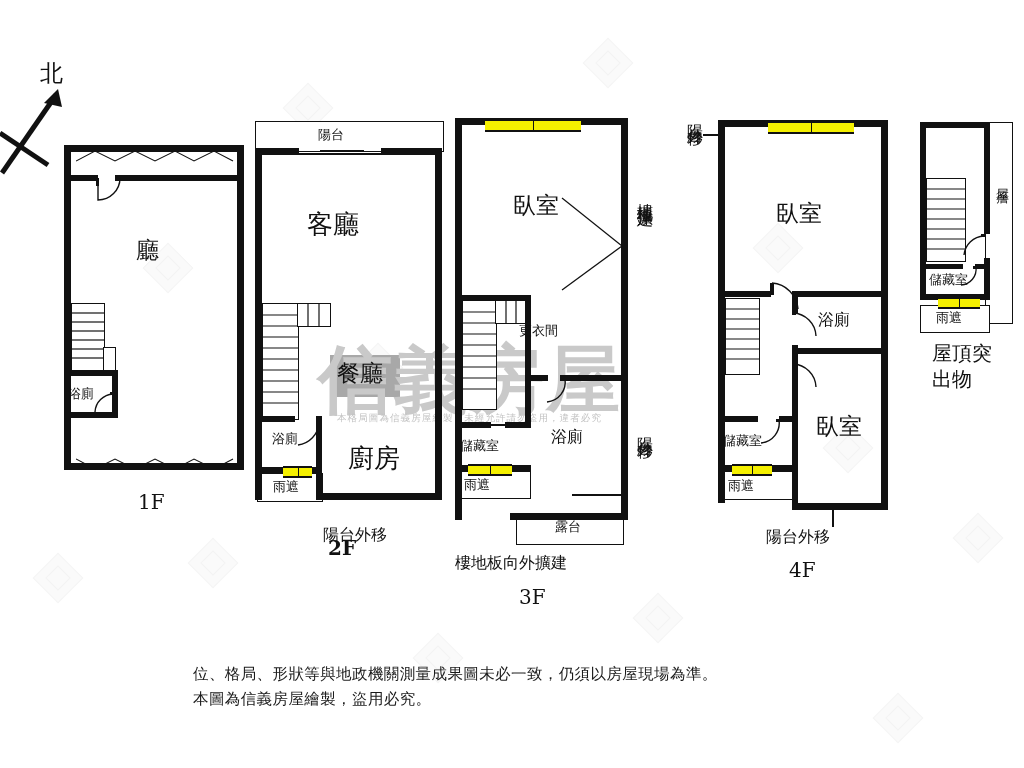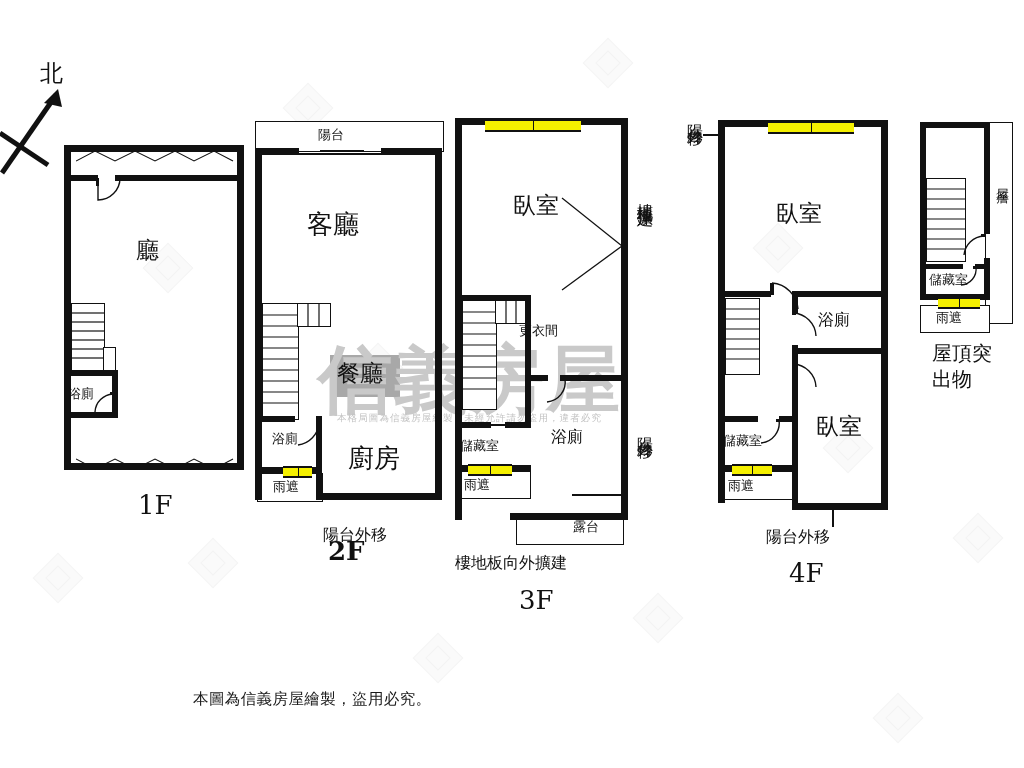--- a/index.html
+++ b/index.html
@@ -33,21 +33,21 @@
 
   
   .wall{position:absolute;background:#111;z-index:6;}
   .thin{position:absolute;background:#111;z-index:5;}
   .lbl{position:absolute;z-index:8;color:#111;white-space:nowrap;
        font-family:"DejaVu Sans","Liberation Sans",sans-serif;}
   .lbl-sm{font-size:13px;}
   .lbl-md{font-size:16px;}
   .lbl-lg{font-size:23px;}
   .lbl-xl{font-size:26px;}
-  .floorlbl{position:absolute;z-index:8;font-size:26px;color:#111;
+  .floorlbl{position:absolute;z-index:8;font-size:20px;color:#111;
        font-family:"DejaVu Serif","Liberation Serif",serif;}
   .vert{writing-mode:vertical-rl;text-orientation:upright;letter-spacing:2px;}
 
   
   .win{position:absolute;background:#f5f000;border-top:2px solid #111;
        border-bottom:2px solid #111;z-index:7;}
   .win:after{content:"";position:absolute;left:50%;top:0;bottom:0;width:1px;background:#111;}
 
   
   .obox{position:absolute;border:1.5px solid #111;z-index:5;background:#fff;}
@@ -252,21 +252,21 @@
     <div class="wall" style="left:455px;top:422px;width:36px;height:6px;"></div>
     <div class="wall" style="left:505px;top:422px;width:26px;height:6px;"></div>
     <div class="thin" style="left:491px;top:424px;width:14px;height:1.5px;"></div>
 
     <div class="wall" style="left:455px;top:465px;width:76px;height:6px;"></div>
     <div class="win" style="left:468px;top:464px;width:44px;height:8px;"></div>
     <div class="obox" style="left:457px;top:471px;width:72px;height:26px;"></div>
 
     <div class="obox" style="left:516px;top:515px;width:106px;height:28px;"></div>
     <div class="thin" style="left:545px;top:518px;width:50px;height:1.5px;"></div>
-    <div class="lbl lbl-sm" style="left:573px;top:518px;">露台</div>
+    <div class="lbl lbl-sm" style="left:555px;top:518px;">露台</div>
 
     <div class="lead" style="left:572px;top:494px;width:56px;height:1.6px;"></div>
 
     <div style="position:absolute;left:560px;top:196px;width:74px;height:96px;z-index:7;">
       <svg width="74" height="96" viewBox="0 0 74 96">
         <line x1="2" y1="2" x2="62" y2="50" stroke="#111" stroke-width="1.3"></line>
         <line x1="2" y1="94" x2="62" y2="50" stroke="#111" stroke-width="1.3"></line>
       </svg>
     </div>
 
@@ -400,15 +400,16 @@
     <div class="lbl lbl-sm" style="left:936px;top:309px;">雨遮</div>
 
     <div class="floorlbl" style="left:932px;top:340px;font-size:20px;">屋頂突</div>
     <div class="floorlbl" style="left:932px;top:366px;font-size:20px;">出物</div>
   </div>
 
   <div class="greybox"></div>
   <div class="brand">信義房屋</div>
   <div class="brandsub">本格局圖為信義房屋繪製，未經允許請勿盜用，違者必究</div>
 
+  <div class="disc" style="left:193px;top:663px;">位、格局、形狀等與地政機關測量成果圖未必一致，仍須以房屋現場為準。</div>
   <div class="disc" style="left:193px;top:688px;text-align:right;">本圖為信義房屋繪製，盜用必究。</div>
 
 </div>
 
 </body></html>

